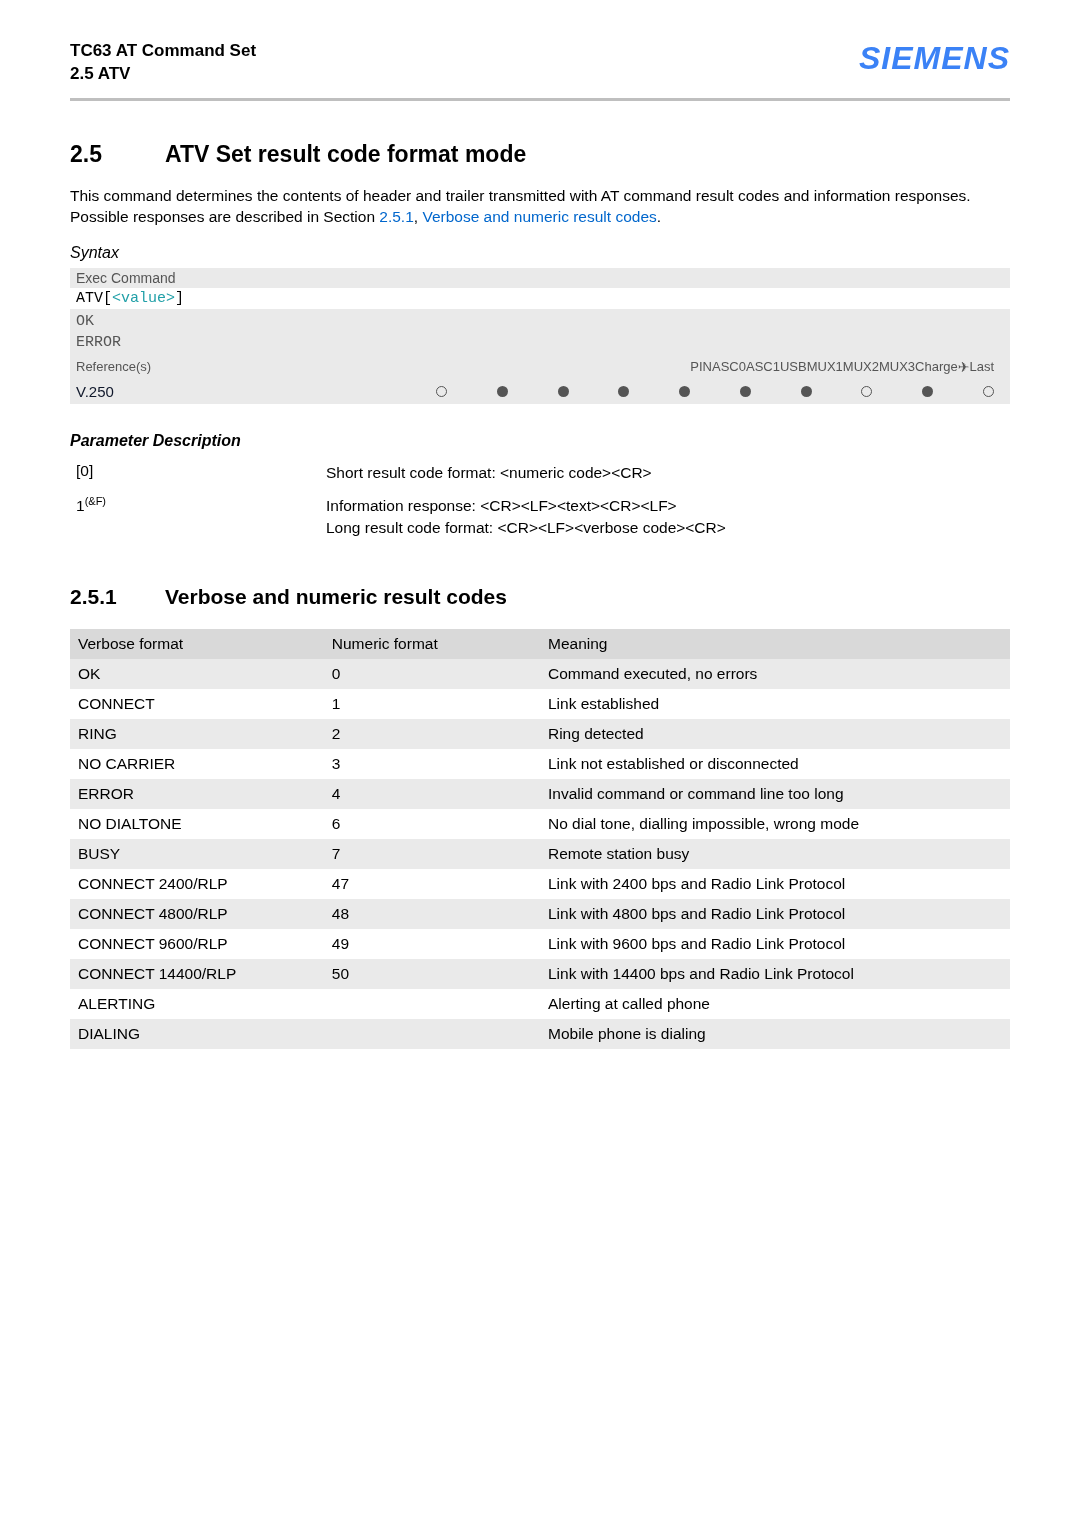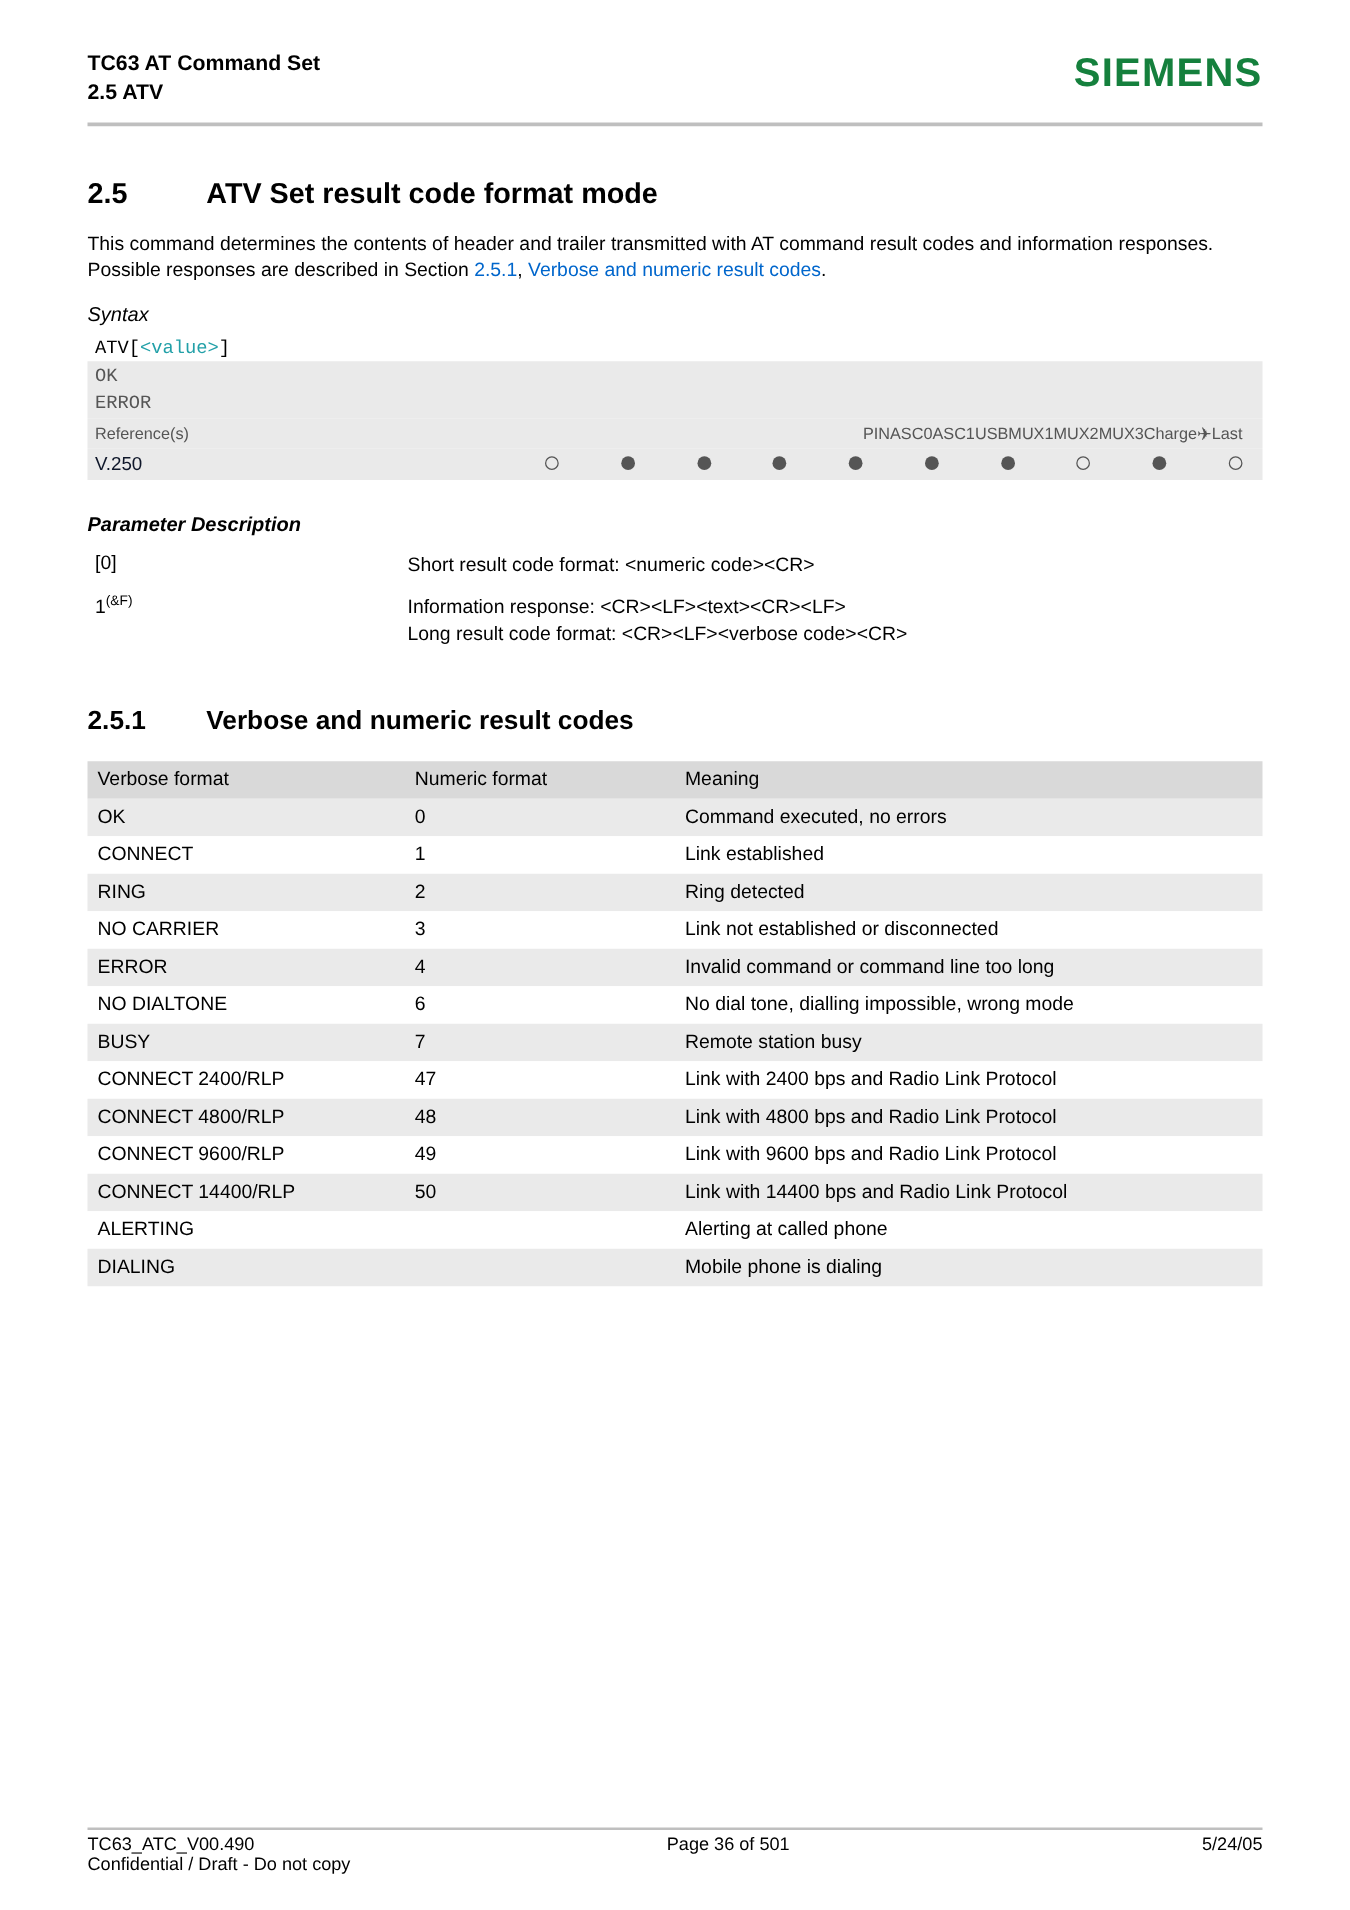--- a/index.html
+++ b/index.html
@@ -2,21 +2,21 @@
 <html><head>
 <meta charset="utf-8">
 <style>
   * { box-sizing: border-box; margin: 0; padding: 0; }
   html, body { width: 1080px; font-family: Arial, Helvetica, sans-serif; background: #fff; color: #000; }
   .page { width: 1080px; min-height: 1528px; padding: 40px 70px 30px 70px; position: relative; }
   .hdr { display: flex; justify-content: space-between; align-items: flex-start; padding-bottom: 8px; }
   .hdr-left { font-size: 17px; line-height: 1.35; }
   .hdr-title { font-weight: bold; }
   .hdr-sub { font-weight: bold; }
-  .siemens { font-weight: 900; font-size: 32px; letter-spacing: 1px; color: #15803d; font-family: Arial, sans-serif; }
+  .siemens { font-weight: 900; font-size: 32px; letter-spacing: 1px; color: #3b82f6; font-family: Arial, sans-serif; font-style: italic; }
   .rule { height: 3px; background: #bfbfbf; margin: 4px 0 40px 0; }
   .thinrule { height: 2px; background: #bfbfbf; margin: 4px 0 10px 0; }
   h2.section { font-size: 23px; font-weight: bold; margin-bottom: 18px; }
   h2.section .num { display: inline-block; width: 95px; }
   h3.subsection { font-size: 21px; font-weight: bold; margin: 40px 0 20px 0; }
   h3.subsection .num { display: inline-block; width: 95px; }
   p.body { font-size: 15.5px; line-height: 1.35; margin-bottom: 16px; }
   a.link { color: #0066cc; text-decoration: none; }
   .syntax-lbl { font-style: italic; font-weight: normal; font-size: 16px; margin: 8px 0 6px 0; }
   .grayblock { background: #eaeaea; font-size: 14px; color: #555; padding: 2px 6px; }
@@ -66,20 +66,21 @@
   <h2 class="section">
     <span class="num">2.5</span><span>ATV   Set result code format mode</span>
   </h2>
 
   <p class="body">
     <span>This command determines the contents of header and trailer transmitted with AT command result codes and information responses. Possible responses are described in Section </span><a class="link">2.5.1</a><span>, </span><a class="link">Verbose and numeric result codes</a><span>.</span>
   </p>
 
   <div class="syntax-lbl">Syntax</div>
 
+  <div class="grayblock">Exec Command</div>
   <div class="codeblock">
     <span>ATV[</span><span class="cyan">&lt;value&gt;</span><span>]</span>
   </div>
   <div class="respblock">
     <div>OK</div>
     <div>ERROR</div>
   </div>
 
   <div class="refrow">
     <div class="reflabel">Reference(s)</div>
@@ -203,23 +204,14 @@
           <td>Alerting at called phone</td>
         </tr>
         <tr class="even">
           <td>DIALING</td>
           <td></td>
           <td>Mobile phone is dialing</td>
         </tr>
       </tbody>
   </table>
 
-  <div class="footer">
-    <div class="thinrule"></div>
-    <div class="footer-row">
-      <span>TC63_ATC_V00.490</span>
-      <span>Page 36 of 501</span>
-      <span>5/24/05</span>
-    </div>
-    <div class="footer-row2">Confidential / Draft - Do not copy</div>
-  </div>
 
 </div>
 
 </body></html>

